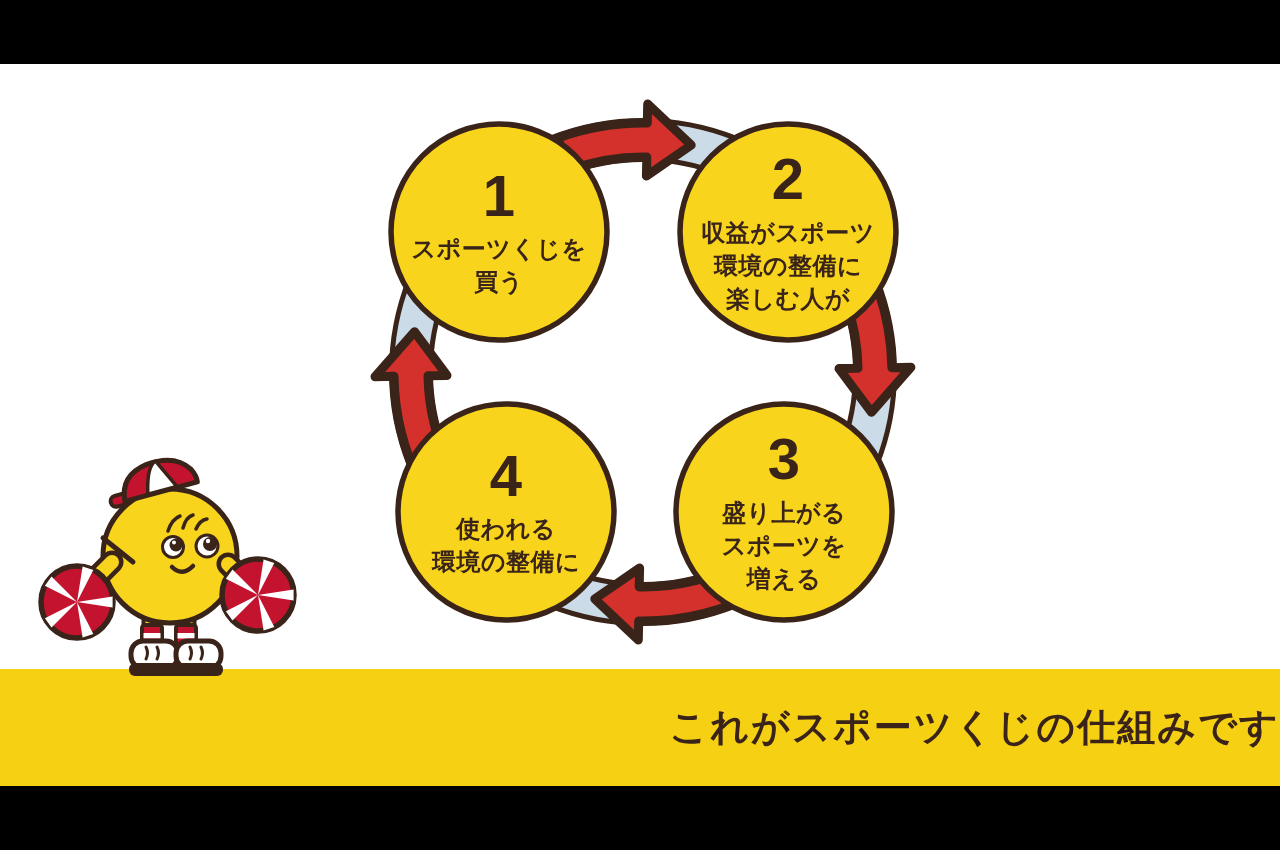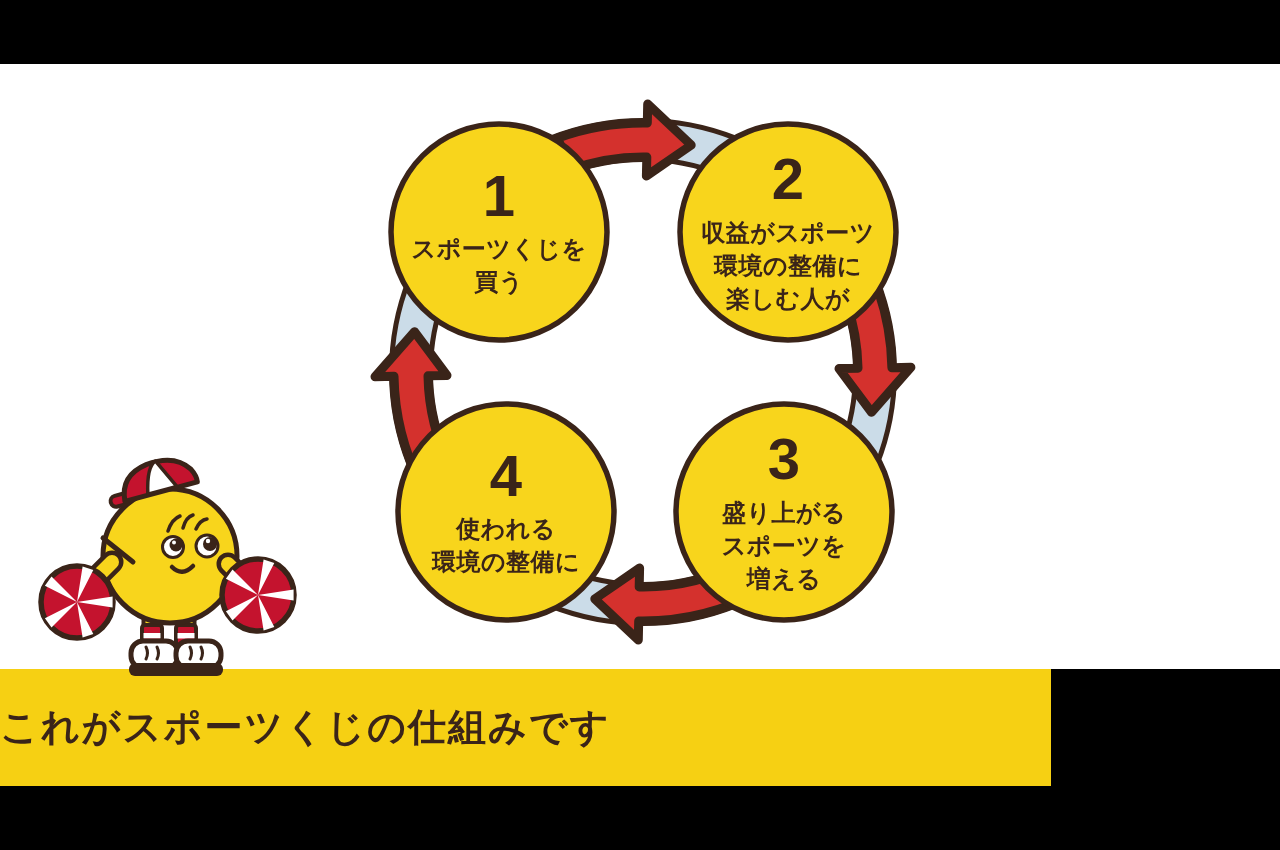--- a/index.html
+++ b/index.html
@@ -1,20 +1,20 @@
 <!DOCTYPE html>
 <html><head>
 <meta charset="utf-8">
 <style>
   html,body{margin:0;padding:0;background:#000;}
   .stage{position:relative;width:1280px;height:850px;background:#000;overflow:hidden;
          font-family:"Liberation Sans","DejaVu Sans",sans-serif;}
   .panel{position:absolute;left:0;top:64px;width:1280px;height:605px;background:#ffffff;}
-  .banner{position:absolute;left:0;top:669px;width:1051px;height:117px;background:#f6d013;
-          display:flex;align-items:center;justify-content:flex-start;}
+  .banner{position:absolute;left:0;top:669px;width:1280px;height:117px;background:#f6d013;
+          display:flex;align-items:center;justify-content:flex-end;}
   .banner-text{font-size:38px;font-weight:800;color:#3a2419;letter-spacing:2px;}
   .diagram-svg{position:absolute;left:0;top:0;width:1280px;height:850px;pointer-events:none;}
   .step{position:absolute;width:216px;height:216px;display:flex;flex-direction:column;
         align-items:center;justify-content:center;text-align:center;color:#3a2419;}
   .step-num{font-size:58px;font-weight:800;line-height:1.05;margin-bottom:6px;}
   .step-line{font-size:24px;font-weight:800;line-height:33px;letter-spacing:0.5px;white-space:nowrap;}
   .step1{left:391px;top:124px;}
   .step2{left:680px;top:124px;}
   .step3{left:676px;top:404px;}
   .step4{left:398px;top:404px;}

